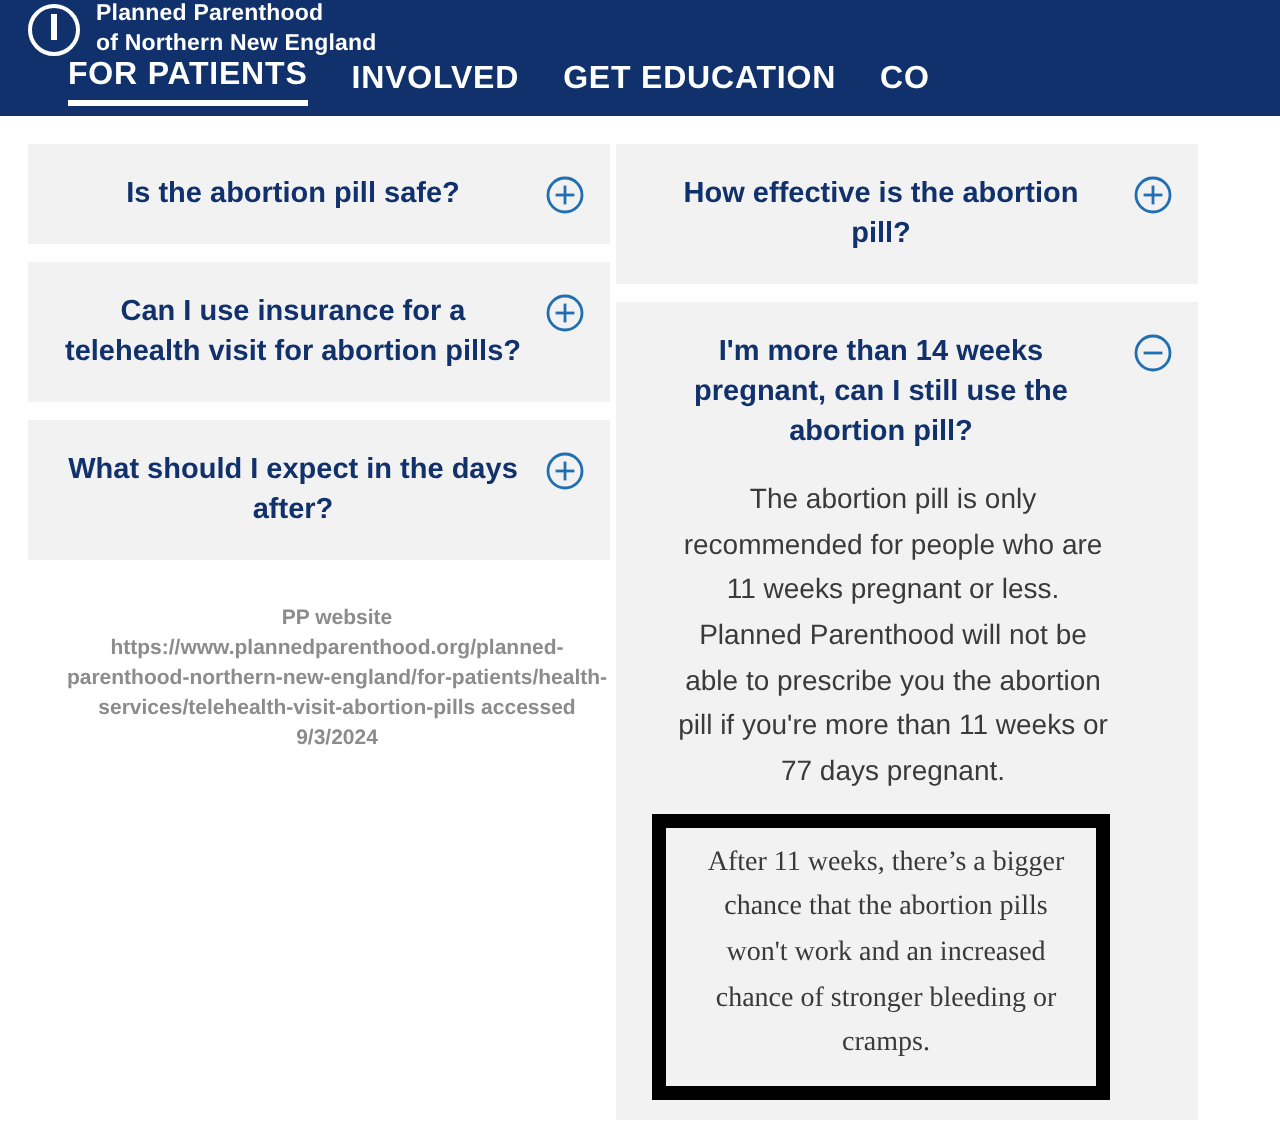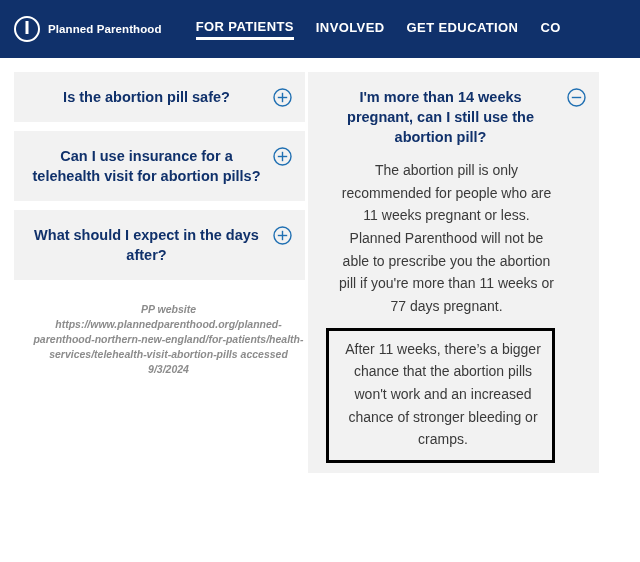--- a/index.html
+++ b/index.html
@@ -14,20 +14,21 @@
     overflow: hidden;
   }
 
   
   .site-header {
     position: relative;
     height: 58px;
     background: #10316b;
     display: flex;
     overflow: hidden;
+    flex-direction: column;
   }
   .brand {
     display: flex;
     align-items: center;
     padding-left: 14px;
     flex: 0 0 auto;
   }
   .brand-mark {
     width: 22px;
     height: 22px;
@@ -57,21 +58,21 @@
   }
   .nav {
     display: flex;
     align-items: center;
     margin-left: 34px;
     gap: 22px;
     white-space: nowrap;
   }
   .nav-item {
     color: #ffffff;
-    font-size: 13px;
+    font-size: 16px;
     font-weight: bold;
     letter-spacing: 0.4px;
     padding-bottom: 3px;
     cursor: pointer;
   }
   .nav-item.active {
     border-bottom: 3px solid #ffffff;
   }
 
   
@@ -116,52 +117,53 @@
   }
   .faq-body {
     margin-top: 12px;
     color: #3a3a3a;
     font-size: 14px;
     line-height: 1.62;
   }
   .faq-body p { margin: 0 0 10px 12px; }
 
   .highlight-box {
-    border: 3px solid #000000;
+    border: 7px solid #000000;
     padding: 7px 9px 9px 14px;
     margin-top: 2px;
     margin-bottom: 4px;
+    font-family: Liberation Serif, serif;
   }
   .highlight-box p {
     margin: 0;
     color: #3a3a3a;
     font-size: 14px;
     line-height: 1.62;
   }
 
   .citation {
     margin-top: 22px;
     padding-left: 18px;
     color: #8c8c8c;
     font-size: 10.5px;
     font-weight: bold;
     line-height: 1.42;
     word-break: break-word;
-    font-style: italic;
   }
   .citation .cite-line1 { display: block; }
 </style>
 </head>
 <body>
 
 <div class="site-header">
   <div class="brand">
     <div class="brand-mark"></div>
     <div class="brand-text">
       <span>Planned Parenthood</span><br>
+      <span>of Northern New England</span>
     </div>
   </div>
   <div class="nav">
     <div class="nav-item active">FOR PATIENTS</div>
     <div class="nav-item">INVOLVED</div>
     <div class="nav-item">GET EDUCATION</div>
     <div class="nav-item">CO</div>
   </div>
 </div>
 
@@ -203,20 +205,30 @@
     </div>
 
     <div class="citation">
       <span class="cite-line1">PP website</span>
       <span>https://www.plannedparenthood.org/planned-parenthood-northern-new-england/for-patients/health-services/telehealth-visit-abortion-pills accessed 9/3/2024</span>
     </div>
   </div>
 
   <div class="col">
 
+    <div class="faq-card">
+      <div class="faq-q">How effective is the abortion pill?</div>
+      <span class="toggle-icon">
+        <svg width="19" height="19" viewBox="0 0 19 19">
+          <circle cx="9.5" cy="9.5" r="8.5" fill="none" stroke="#1f6fb2" stroke-width="1.4"></circle>
+          <line x1="9.5" y1="4.8" x2="9.5" y2="14.2" stroke="#1f6fb2" stroke-width="1.4"></line>
+          <line x1="4.8" y1="9.5" x2="14.2" y2="9.5" stroke="#1f6fb2" stroke-width="1.4"></line>
+        </svg>
+      </span>
+    </div>
 
     <div class="faq-card open">
       <div class="faq-q">I'm more than 14 weeks pregnant, can I still use the abortion pill?</div>
       <span class="toggle-icon">
         <svg width="19" height="19" viewBox="0 0 19 19">
           <circle cx="9.5" cy="9.5" r="8.5" fill="none" stroke="#1f6fb2" stroke-width="1.4"></circle>
           <line x1="4.8" y1="9.5" x2="14.2" y2="9.5" stroke="#1f6fb2" stroke-width="1.4"></line>
         </svg>
       </span>
       <div class="faq-body">

